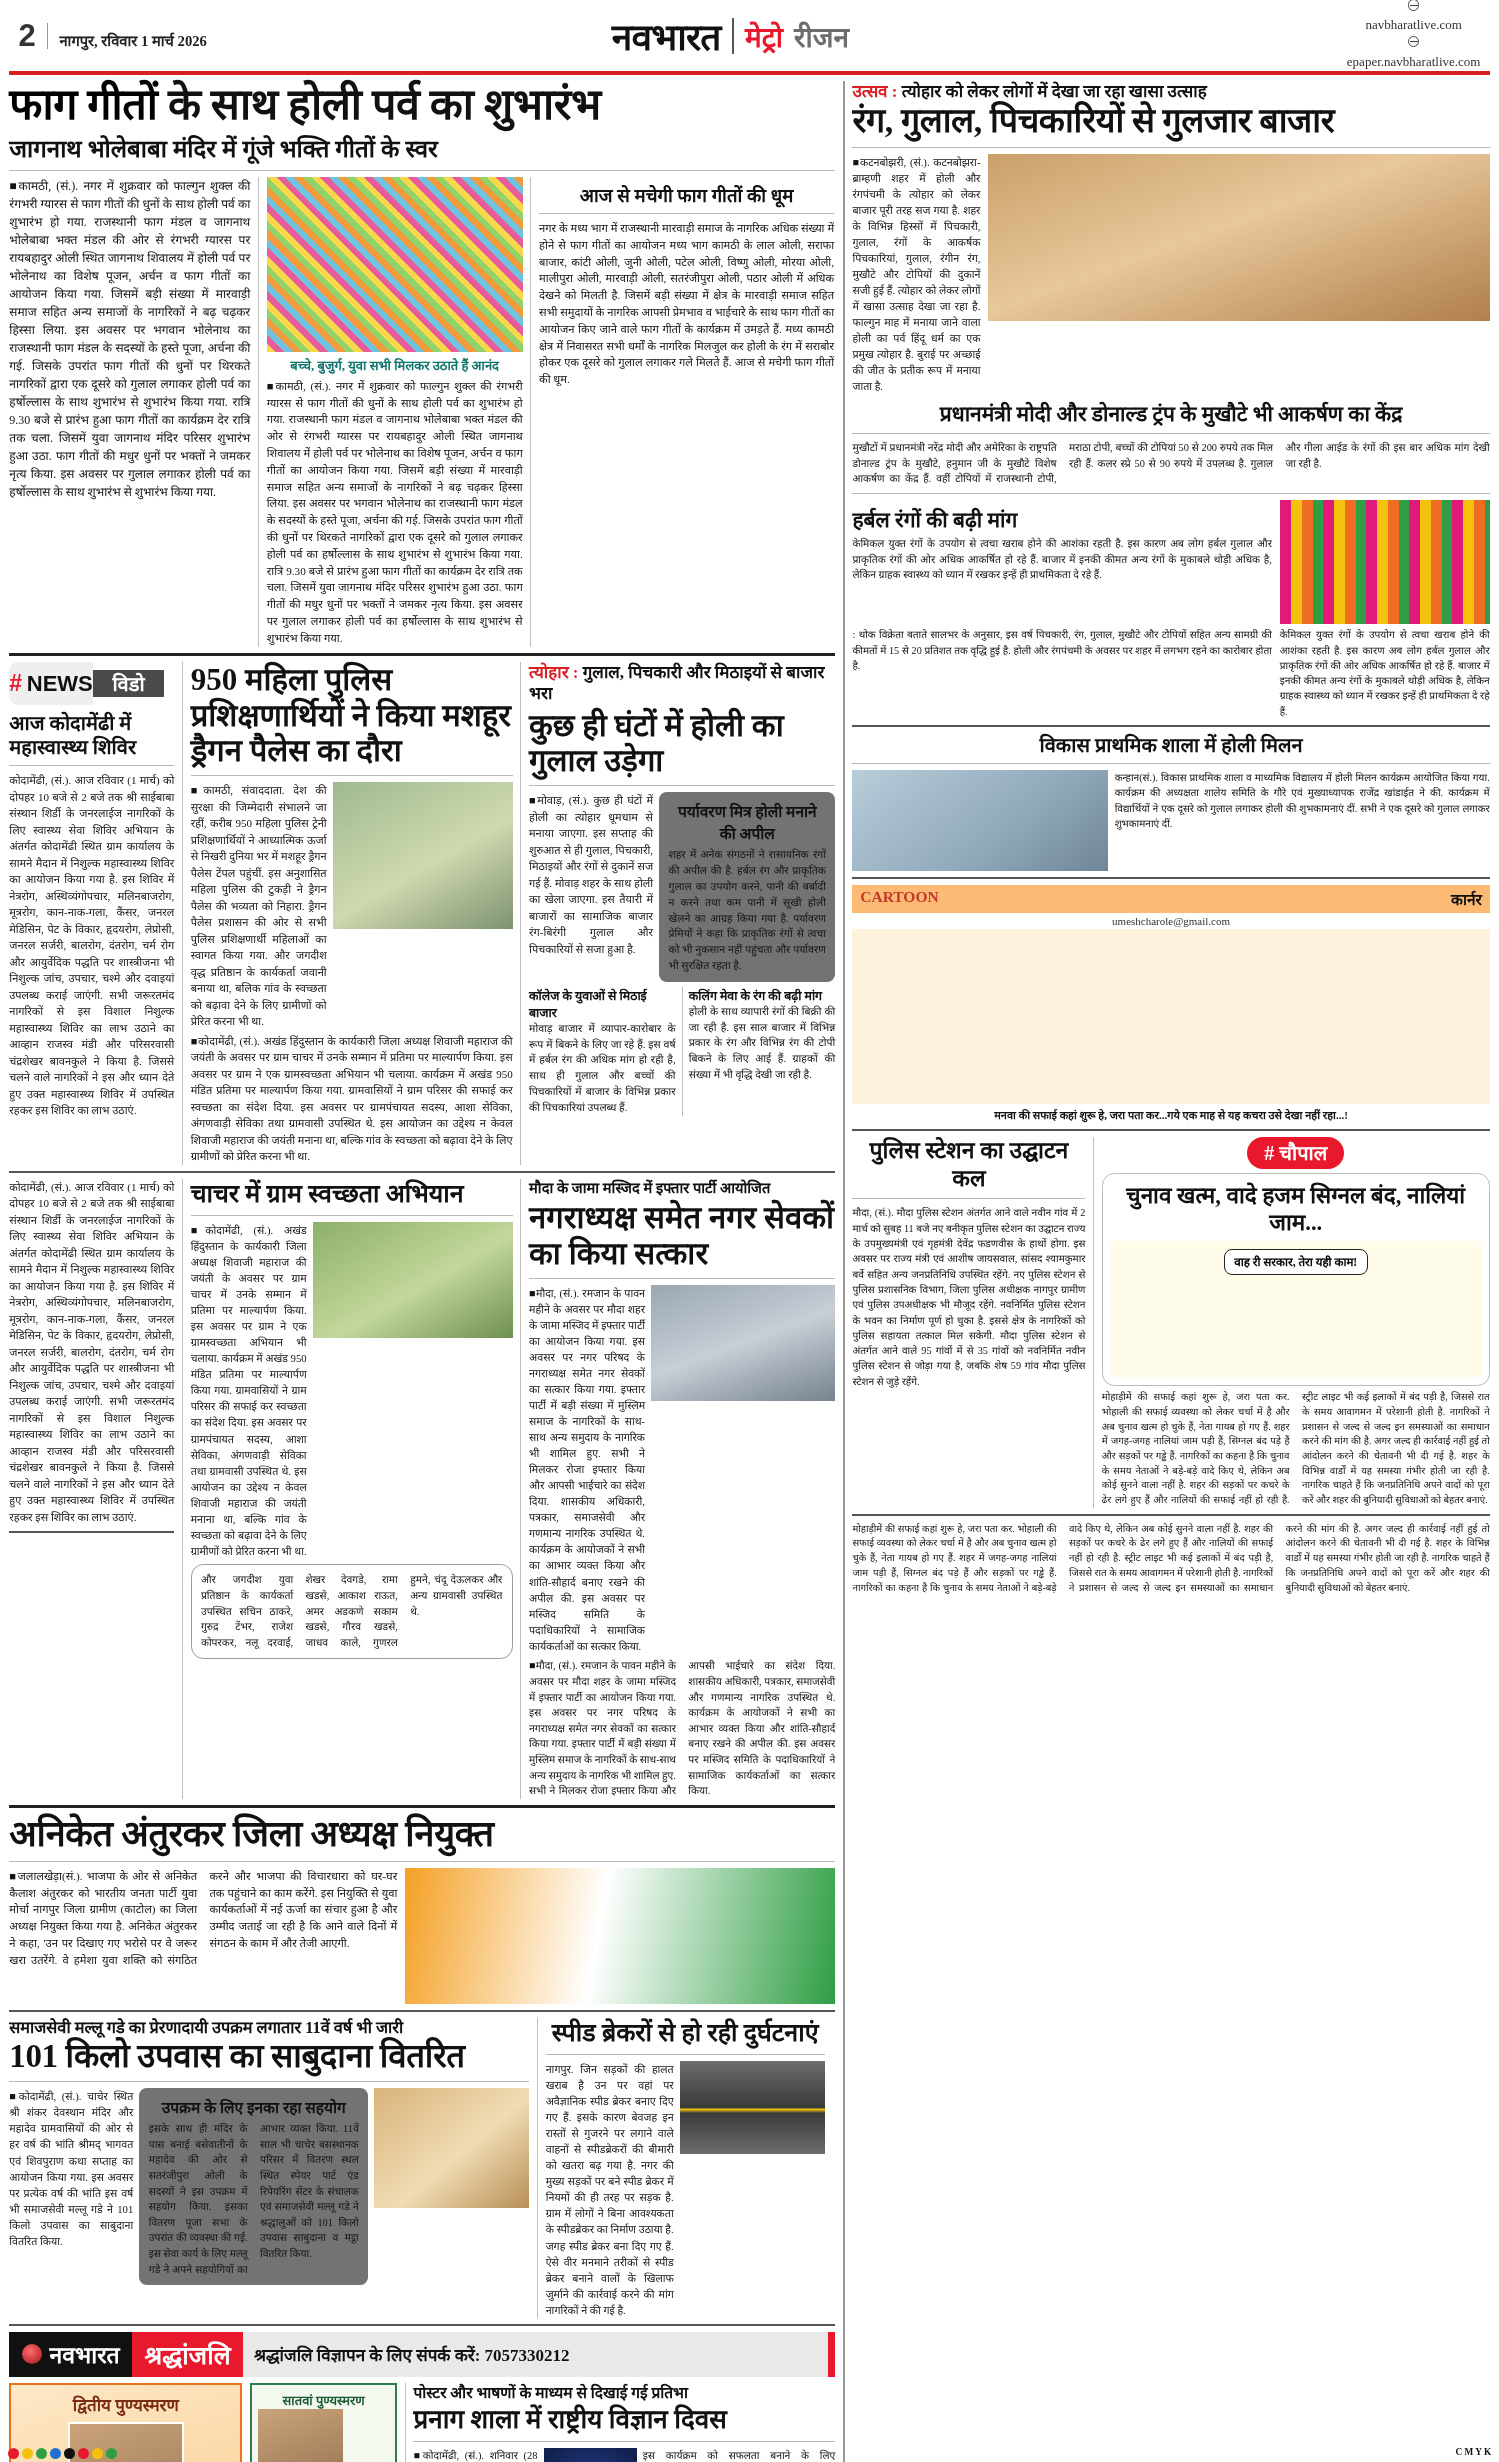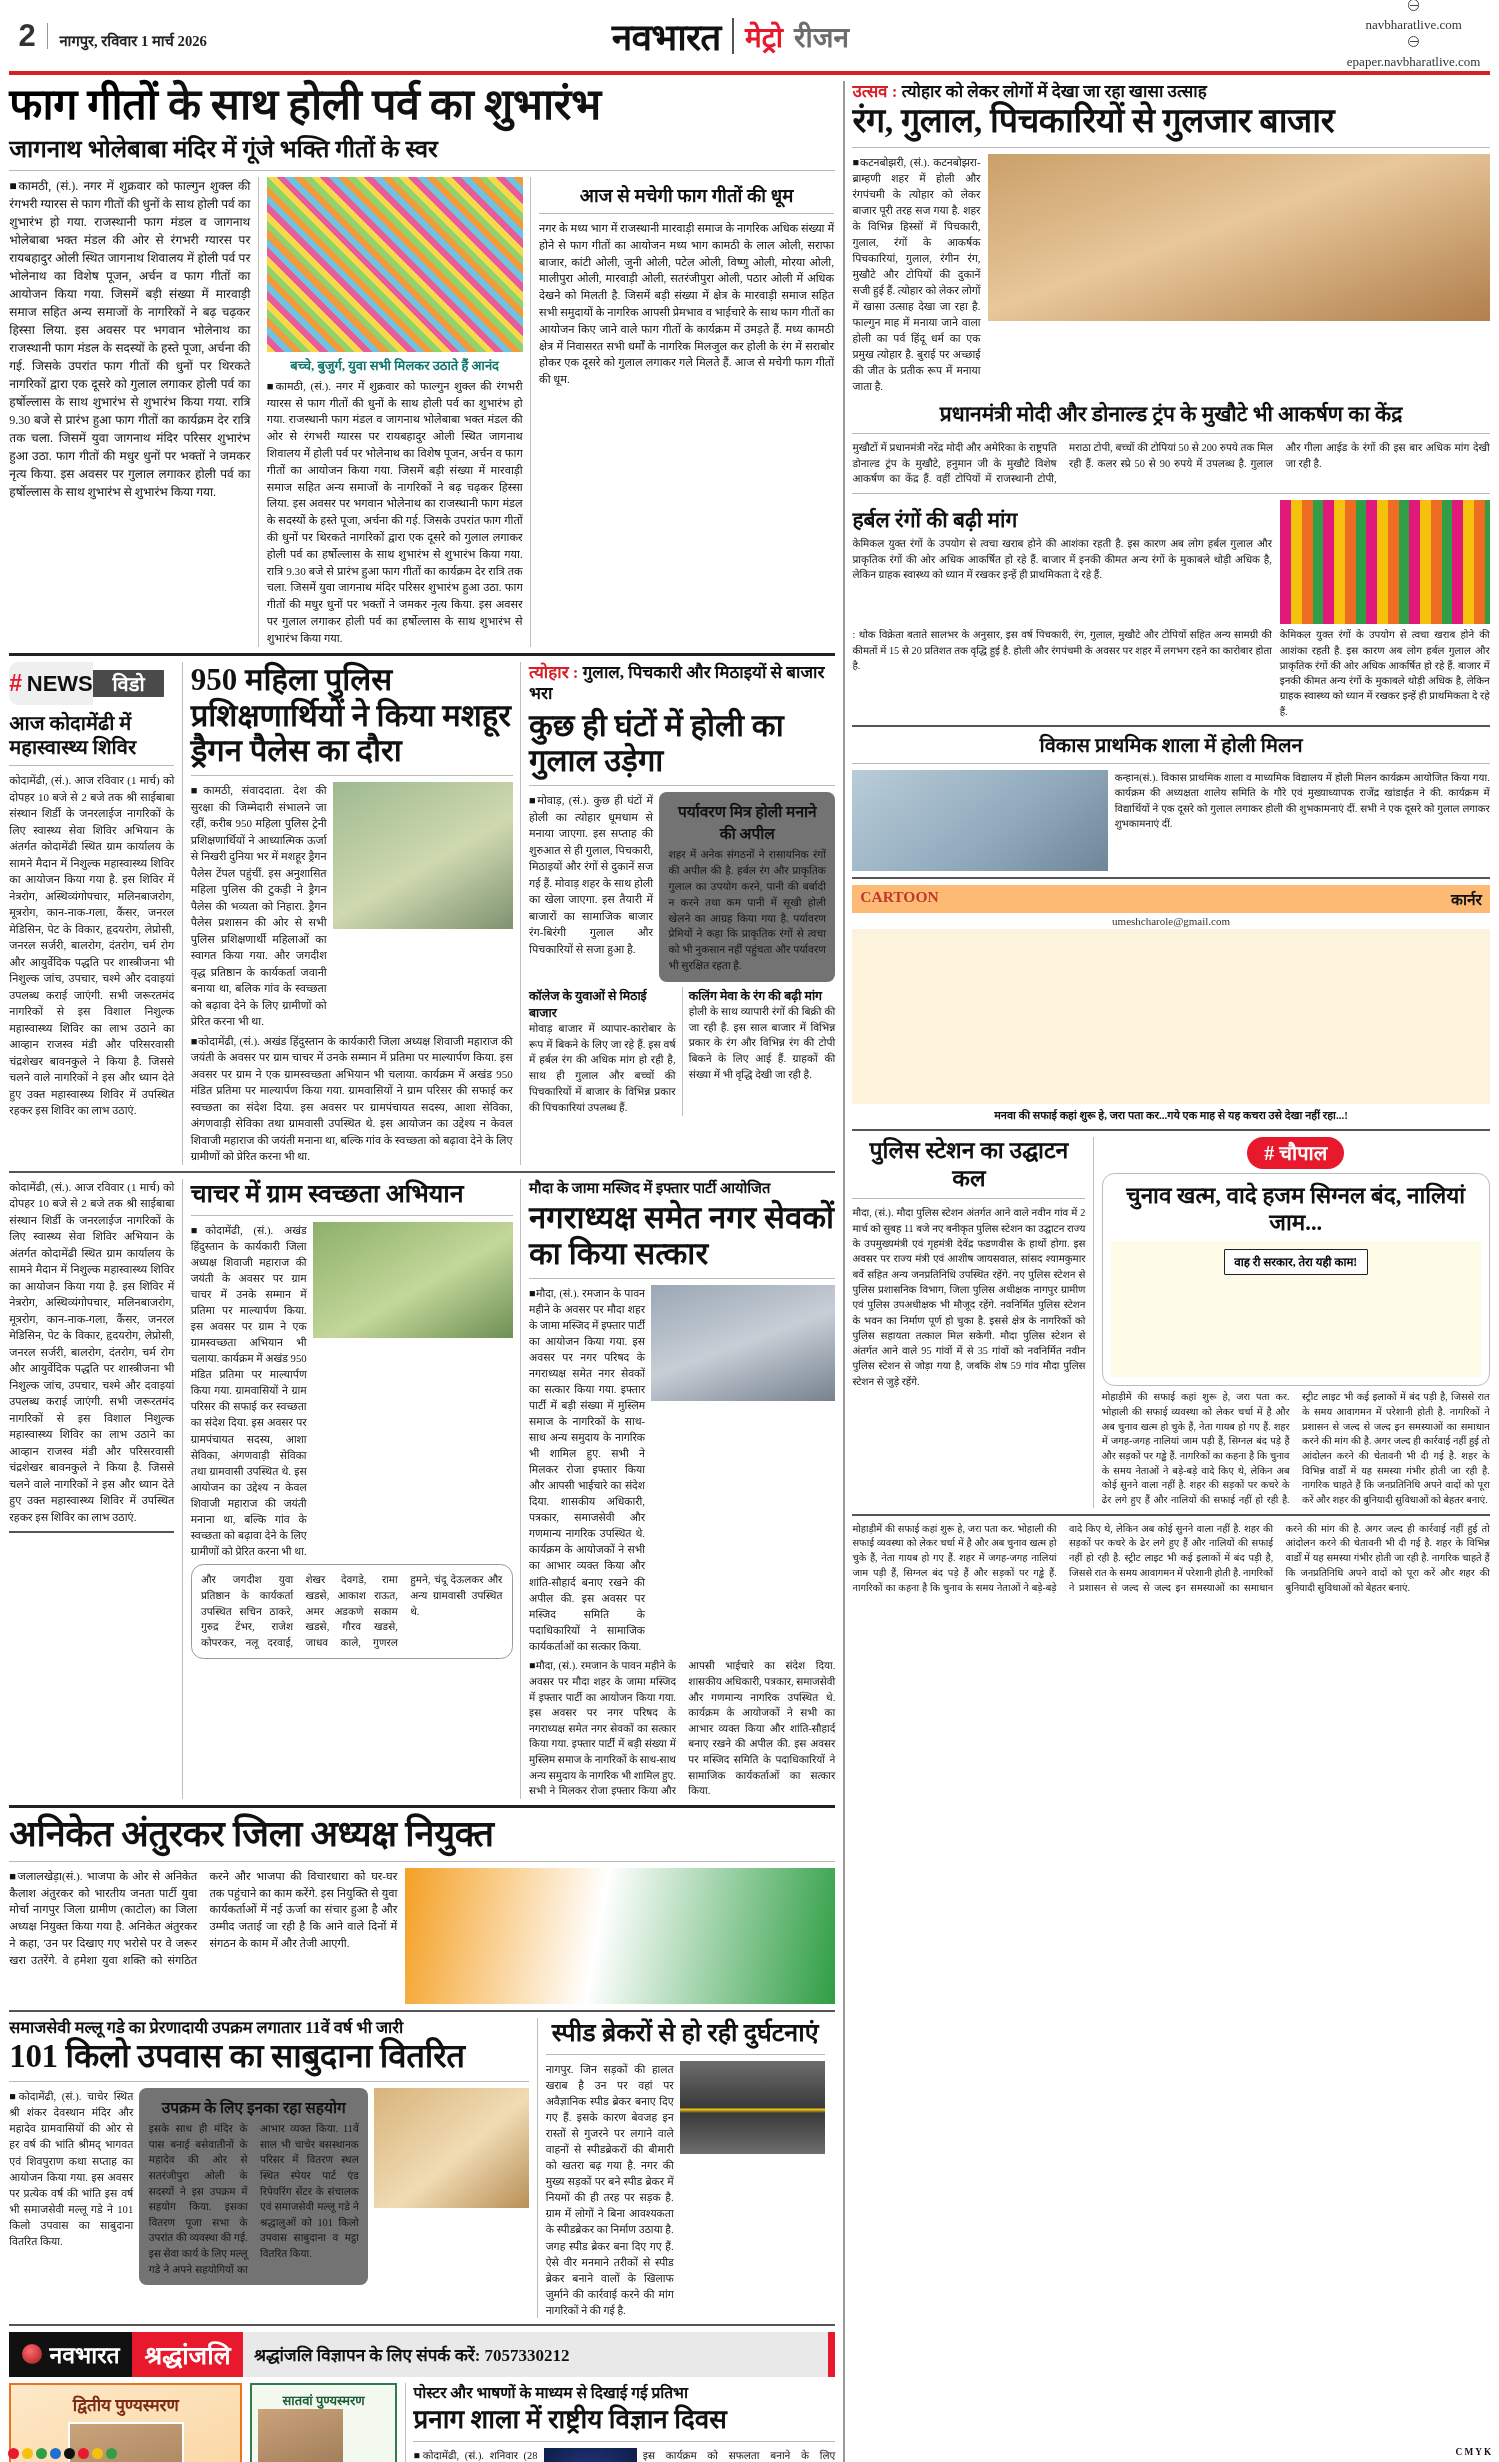--- a/index.html
+++ b/index.html
@@ -468,21 +468,21 @@
           <p class="body-txt" style="font-size:10.2px">मौदा, (सं.). मौदा पुलिस स्टेशन अंतर्गत आने वाले नवीन गांव में 2 मार्च को सुबह 11 बजे नए बनीकृत पुलिस स्टेशन का उद्घाटन राज्य के उपमुख्यमंत्री एवं गृहमंत्री देवेंद्र फडणवीस के हाथों होगा. इस अवसर पर राज्य मंत्री एवं आशीष जायसवाल, सांसद श्यामकुमार बर्वे सहित अन्य जनप्रतिनिधि उपस्थित रहेंगे. नए पुलिस स्टेशन से पुलिस प्रशासनिक विभाग, जिला पुलिस अधीक्षक नागपुर ग्रामीण एवं पुलिस उपअधीक्षक भी मौजूद रहेंगे. नवनिर्मित पुलिस स्टेशन के भवन का निर्माण पूर्ण हो चुका है. इससे क्षेत्र के नागरिकों को पुलिस सहायता तत्काल मिल सकेगी. मौदा पुलिस स्टेशन से अंतर्गत आने वाले 95 गांवों में से 35 गांवों को नवनिर्मित नवीन पुलिस स्टेशन से जोड़ा गया है, जबकि शेष 59 गांव मौदा पुलिस स्टेशन से जुड़े रहेंगे.</p>
         </div>
         <div class="vline"></div>
         <div style="flex:1">
           <div class="center">
             <span class="chaupal-badge"># चौपाल</span>
           </div>
           <div class="chaupal-frame mt6">
             <h3 class="hl-3 center" style="font-size:22.5px">चुनाव खत्म, वादे हजम सिग्नल बंद, नालियां जाम...</h3>
             <div class="ph chaupal mt6" style="height:136px;display:flex;align-items:flex-start;justify-content:center;padding-top:7.8px">
-              <span style="border:1.6px solid #222;border-radius:1px;padding:4.7px 9.3px;font-size:11.6px;font-weight:700;background:#fff">वाह री सरकार, तेरा यही काम!</span>
+              <span style="border:1.6px solid #222;border-radius:8px;padding:4.7px 9.3px;font-size:11.6px;font-weight:700;background:#fff">वाह री सरकार, तेरा यही काम!</span>
             </div>
           </div>
           <p class="body-txt cols2 mt6" style="font-size:9.8px">मोहाड़ीमें की सफाई कहां शुरू हे, जरा पता कर. भोहाली की सफाई व्यवस्था को लेकर चर्चा में है और अब चुनाव खत्म हो चुके हैं, नेता गायब हो गए हैं. शहर में जगह-जगह नालियां जाम पड़ी हैं, सिग्नल बंद पड़े हैं और सड़कों पर गड्ढे हैं. नागरिकों का कहना है कि चुनाव के समय नेताओं ने बड़े-बड़े वादे किए थे, लेकिन अब कोई सुनने वाला नहीं है. शहर की सड़कों पर कचरे के ढेर लगे हुए हैं और नालियों की सफाई नहीं हो रही है. स्ट्रीट लाइट भी कई इलाकों में बंद पड़ी है, जिससे रात के समय आवागमन में परेशानी होती है. नागरिकों ने प्रशासन से जल्द से जल्द इन समस्याओं का समाधान करने की मांग की है. अगर जल्द ही कार्रवाई नहीं हुई तो आंदोलन करने की चेतावनी भी दी गई है. शहर के विभिन्न वार्डों में यह समस्या गंभीर होती जा रही है. नागरिक चाहते हैं कि जनप्रतिनिधि अपने वादों को पूरा करें और शहर की बुनियादी सुविधाओं को बेहतर बनाएं.</p>
         </div>
       </div>
 
       <div class="hr-med"></div>
 
       <p class="body-txt cols3" style="font-size:9.8px">मोहाड़ीमें की सफाई कहां शुरू हे, जरा पता कर. भोहाली की सफाई व्यवस्था को लेकर चर्चा में है और अब चुनाव खत्म हो चुके हैं, नेता गायब हो गए हैं. शहर में जगह-जगह नालियां जाम पड़ी हैं, सिग्नल बंद पड़े हैं और सड़कों पर गड्ढे हैं. नागरिकों का कहना है कि चुनाव के समय नेताओं ने बड़े-बड़े वादे किए थे, लेकिन अब कोई सुनने वाला नहीं है. शहर की सड़कों पर कचरे के ढेर लगे हुए हैं और नालियों की सफाई नहीं हो रही है. स्ट्रीट लाइट भी कई इलाकों में बंद पड़ी है, जिससे रात के समय आवागमन में परेशानी होती है. नागरिकों ने प्रशासन से जल्द से जल्द इन समस्याओं का समाधान करने की मांग की है. अगर जल्द ही कार्रवाई नहीं हुई तो आंदोलन करने की चेतावनी भी दी गई है. शहर के विभिन्न वार्डों में यह समस्या गंभीर होती जा रही है. नागरिक चाहते हैं कि जनप्रतिनिधि अपने वादों को पूरा करें और शहर की बुनियादी सुविधाओं को बेहतर बनाएं.</p>
 

